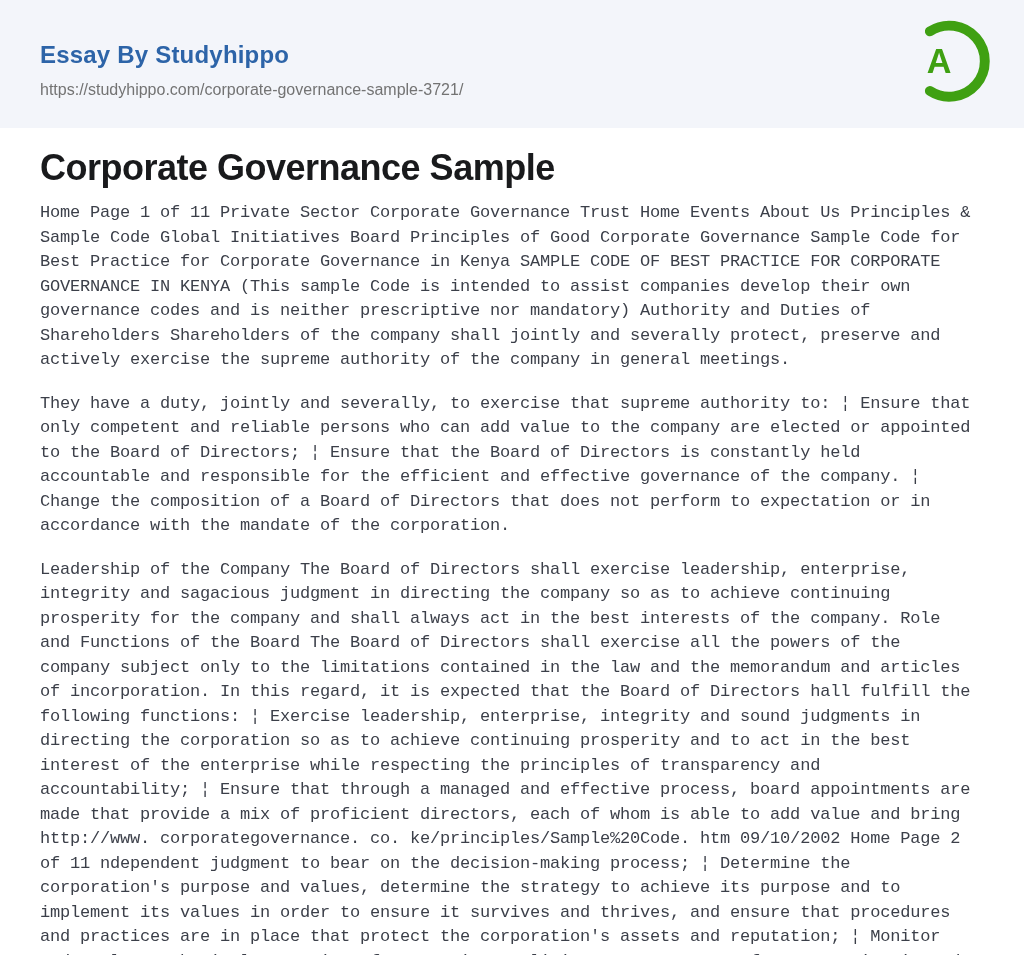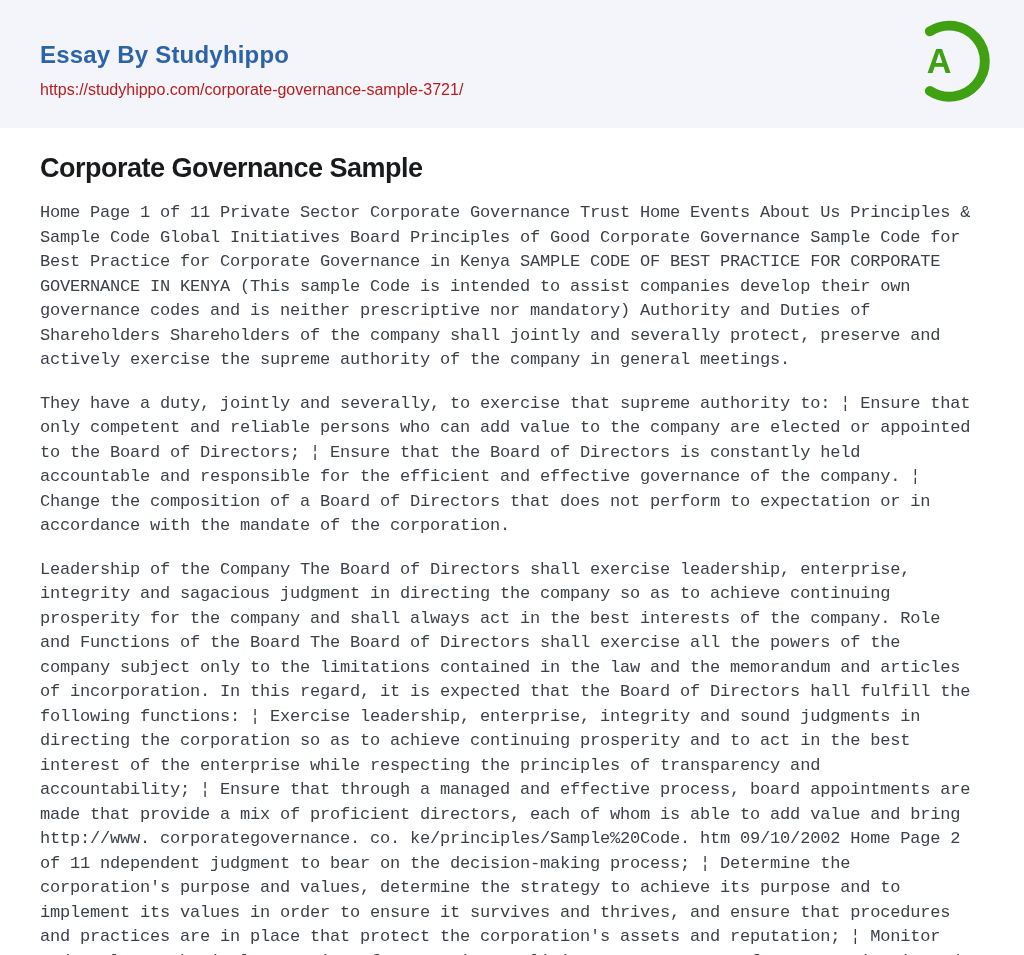--- a/index.html
+++ b/index.html
@@ -24,37 +24,37 @@
     font-size: 24px;
     font-weight: 700;
     color: #2d64a8;
     letter-spacing: 0.2px;
   }
   .page-url {
     position: absolute;
     left: 40px;
     top: 81px;
     font-size: 16px;
-    color: #b91c1c;
+    color: #737373;
     text-decoration: none;
     cursor: pointer;
   }
   .logo {
     position: absolute;
     left: 905px;
     top: 15px;
     width: 90px;
     height: 92px;
   }
   .article {
     padding: 0 45px 0 40px;
   }
   .article-title {
     margin: 21px 0 14px 0;
-    font-size: 27px;
+    font-size: 36px;
     line-height: 38px;
     font-weight: 800;
     color: #191a1c;
     letter-spacing: -0.5px;
   }
   .article p {
     margin: 0 0 19px 0;
     font-size: 17px;
     line-height: 24.5px;
     color: #3b3f49;

